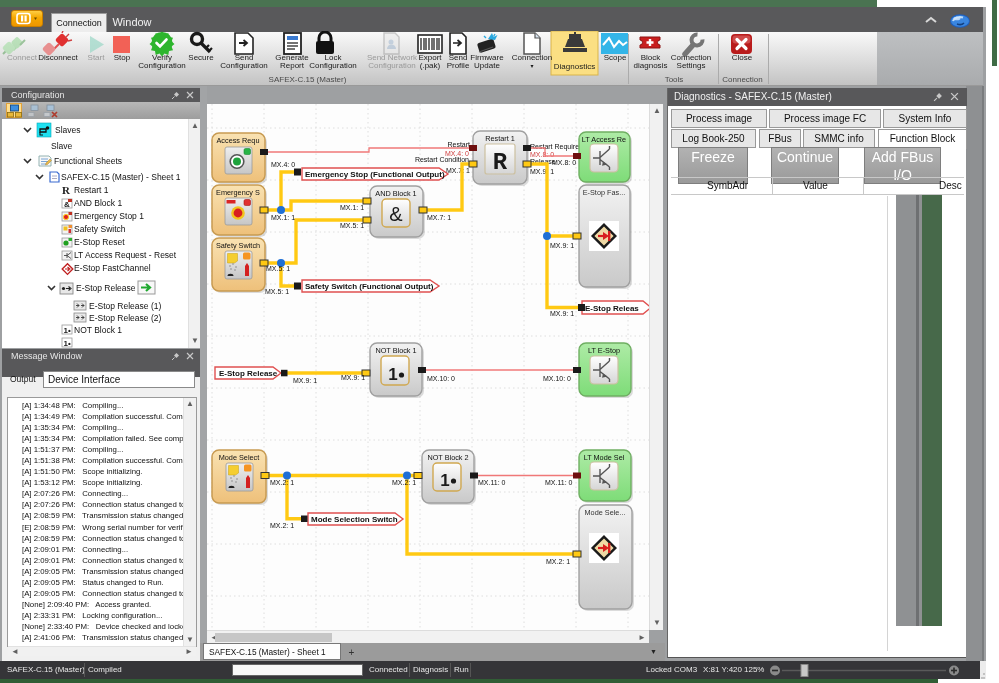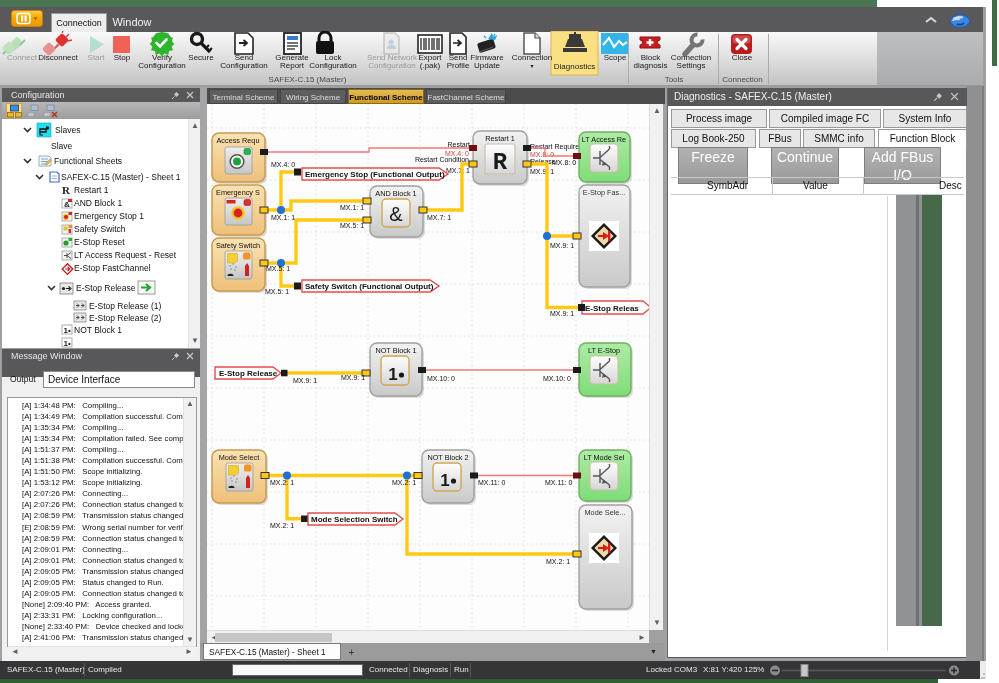--- a/index.html
+++ b/index.html
@@ -385,26 +385,20 @@
       <div class="sb-arrow" style="left:1px;top:1px;">▲</div>
       <div class="sb-arrow" style="left:1px;bottom:1px;">▼</div>
     </div>
     <div class="abs" style="left:6px;top:297px;width:188px;height:10px;background:#F1F1F1;border-top:1px solid #E2E2E2;">
       <div class="sb-arrow" style="left:2px;top:0px;">◄</div>
       <div class="sb-arrow" style="right:2px;top:0px;">►</div>
     </div>
   </div>
 
   <div id="splitter" class="abs"></div>
-  <div id="ctabs" class="abs">
-    <div class="ctab" style="left:2px;width:69px;">Terminal Scheme</div>
-    <div class="ctab" style="left:73px;width:66px;">Wiring Scheme</div>
-    <div class="ctab act" style="left:141px;width:76px;">Functional Scheme</div>
-    <div class="ctab" style="left:219px;width:80px;">FastChannel Scheme</div>
-  </div>
   <div id="canvas" class="abs">
   <svg width="442" height="526" viewBox="0 0 442 526" font-family="Liberation Sans, sans-serif">
     <defs>
       <linearGradient id="tan" x1="0" y1="0" x2="0" y2="1">
             <stop offset="0" stop-color="#F9E2B2"></stop>
             <stop offset="1" stop-color="#EEC07A"></stop>
           </linearGradient>
       <linearGradient id="gry" x1="0" y1="0" x2="0" y2="1">
             <stop offset="0" stop-color="#F2F2F2"></stop>
             <stop offset="1" stop-color="#C9C9C9"></stop>
@@ -702,21 +696,21 @@
     </div>
   <div id="diagwin" class="abs">
     <div id="diaghead" class="abs"><span style="margin-left:6px;line-height:18px;">Diagnostics - SAFEX-C.15 (Master)</span>
       <svg style="position:absolute;right:24px;top:4px;" width="10" height="10" viewBox="0 0 9 9">
           <path d="M1 8 L3.5 5.5" stroke="#C8C8C8" stroke-width="1"></path>
           <path d="M3 3.5 L5.5 1 L8 3.5 L5.5 6 Z" fill="#C8C8C8"></path>
         </svg><svg style="position:absolute;right:8px;top:4px;" width="9" height="9" viewBox="0 0 8 8">
           <path d="M1 1 L7 7 M7 1 L1 7" stroke="#C8C8C8" stroke-width="1.2"></path>
         </svg></div>
     <div class="dtab" style="left:3px;top:21px;width:96px;height:19px;line-height:18px;">Process image</div>
-    <div class="dtab" style="left:101px;top:21px;width:112px;height:19px;line-height:18px;">Compiled image FC</div>
+    <div class="dtab" style="left:101px;top:21px;width:112px;height:19px;line-height:18px;">Process image FC</div>
     <div class="dtab" style="left:215px;top:21px;width:84px;height:19px;line-height:18px;">System Info</div>
     <div class="dtab" style="left:3px;top:41px;width:85px;height:19px;line-height:18px;">Log Book-250</div>
     <div class="dtab" style="left:91px;top:41px;width:42px;height:19px;line-height:18px;">FBus</div>
     <div class="dtab" style="left:135px;top:41px;width:72px;height:19px;line-height:18px;">SMMC info</div>
     <div class="dtab" style="left:210px;top:41px;width:89px;height:20px;line-height:18px;background:#fff;border-bottom:none;">Function Block</div>
     <div class="dbtn" style="left:10px;width:70px;">Freeze</div>
     <div class="dbtn" style="left:103px;width:68px;">Continue</div>
     <div class="dbtn" style="left:196px;width:77px;">Add FBus I/O</div>
     <div class="abs" style="left:3px;top:89px;width:293px;height:18px;border-top:1px solid #C8C8C8;border-bottom:1px solid #C8C8C8;font-size:10px;color:#111;">
       <span style="position:absolute;left:36px;top:2px;">SymbAdr</span>

